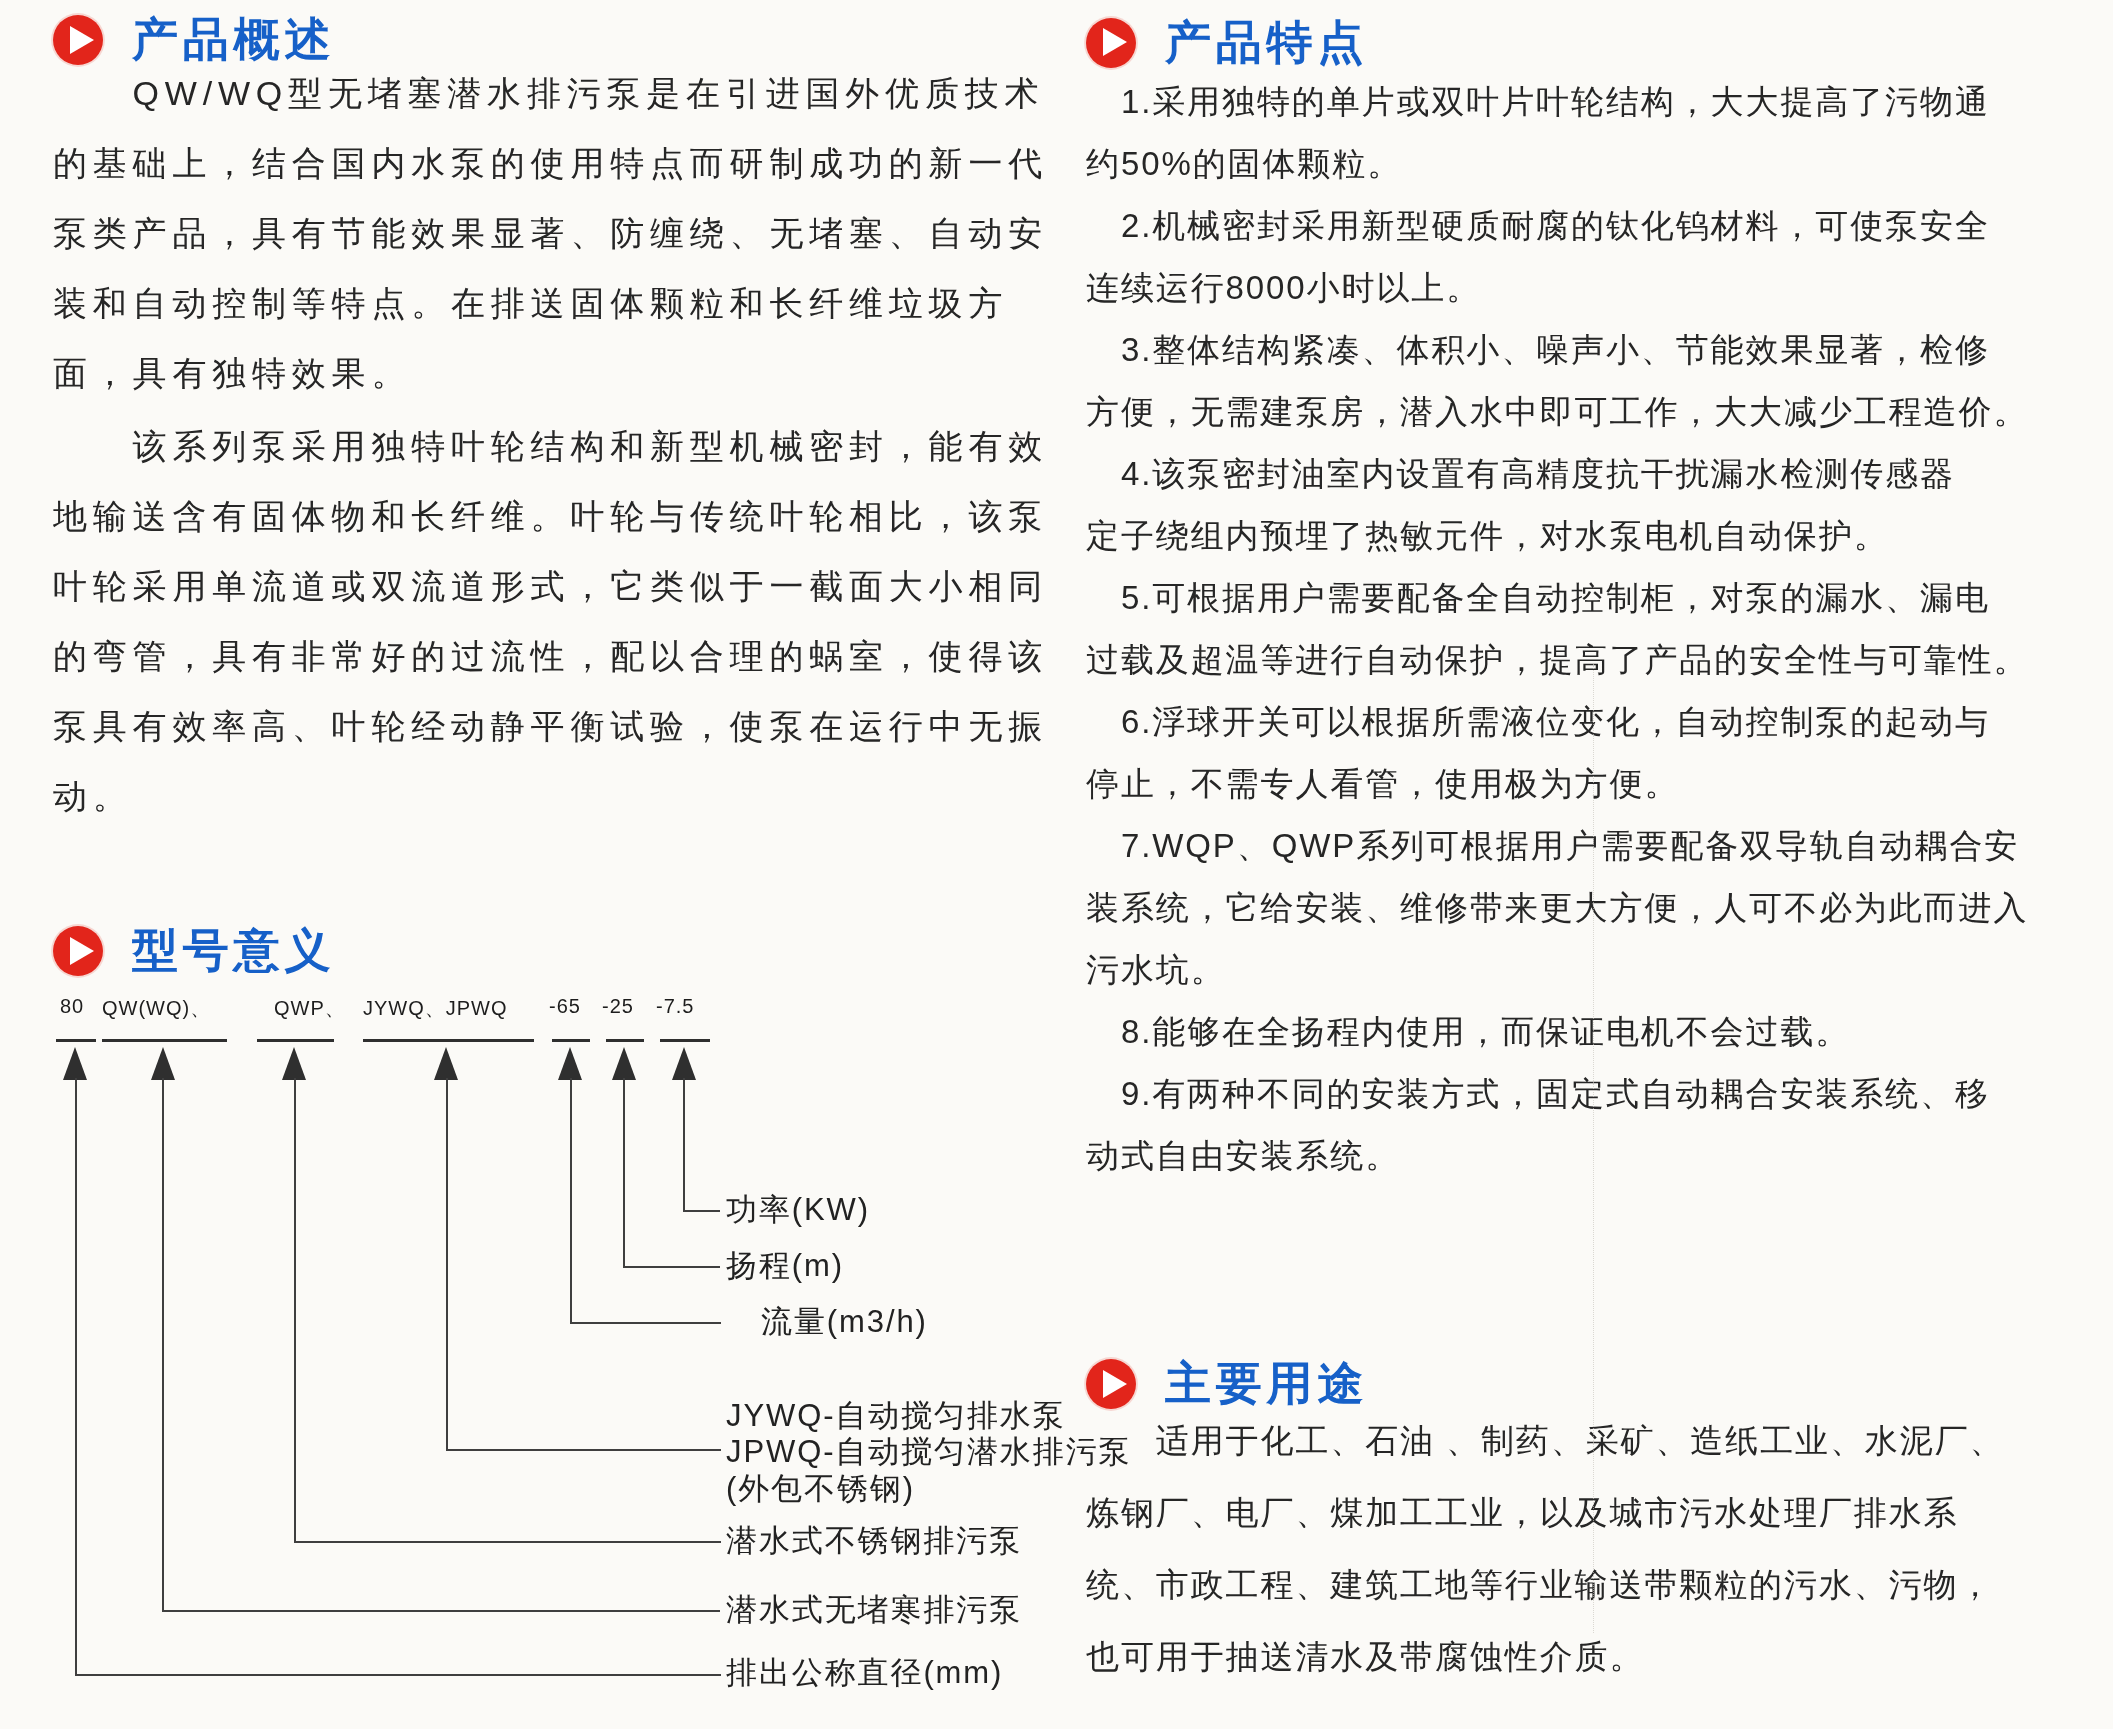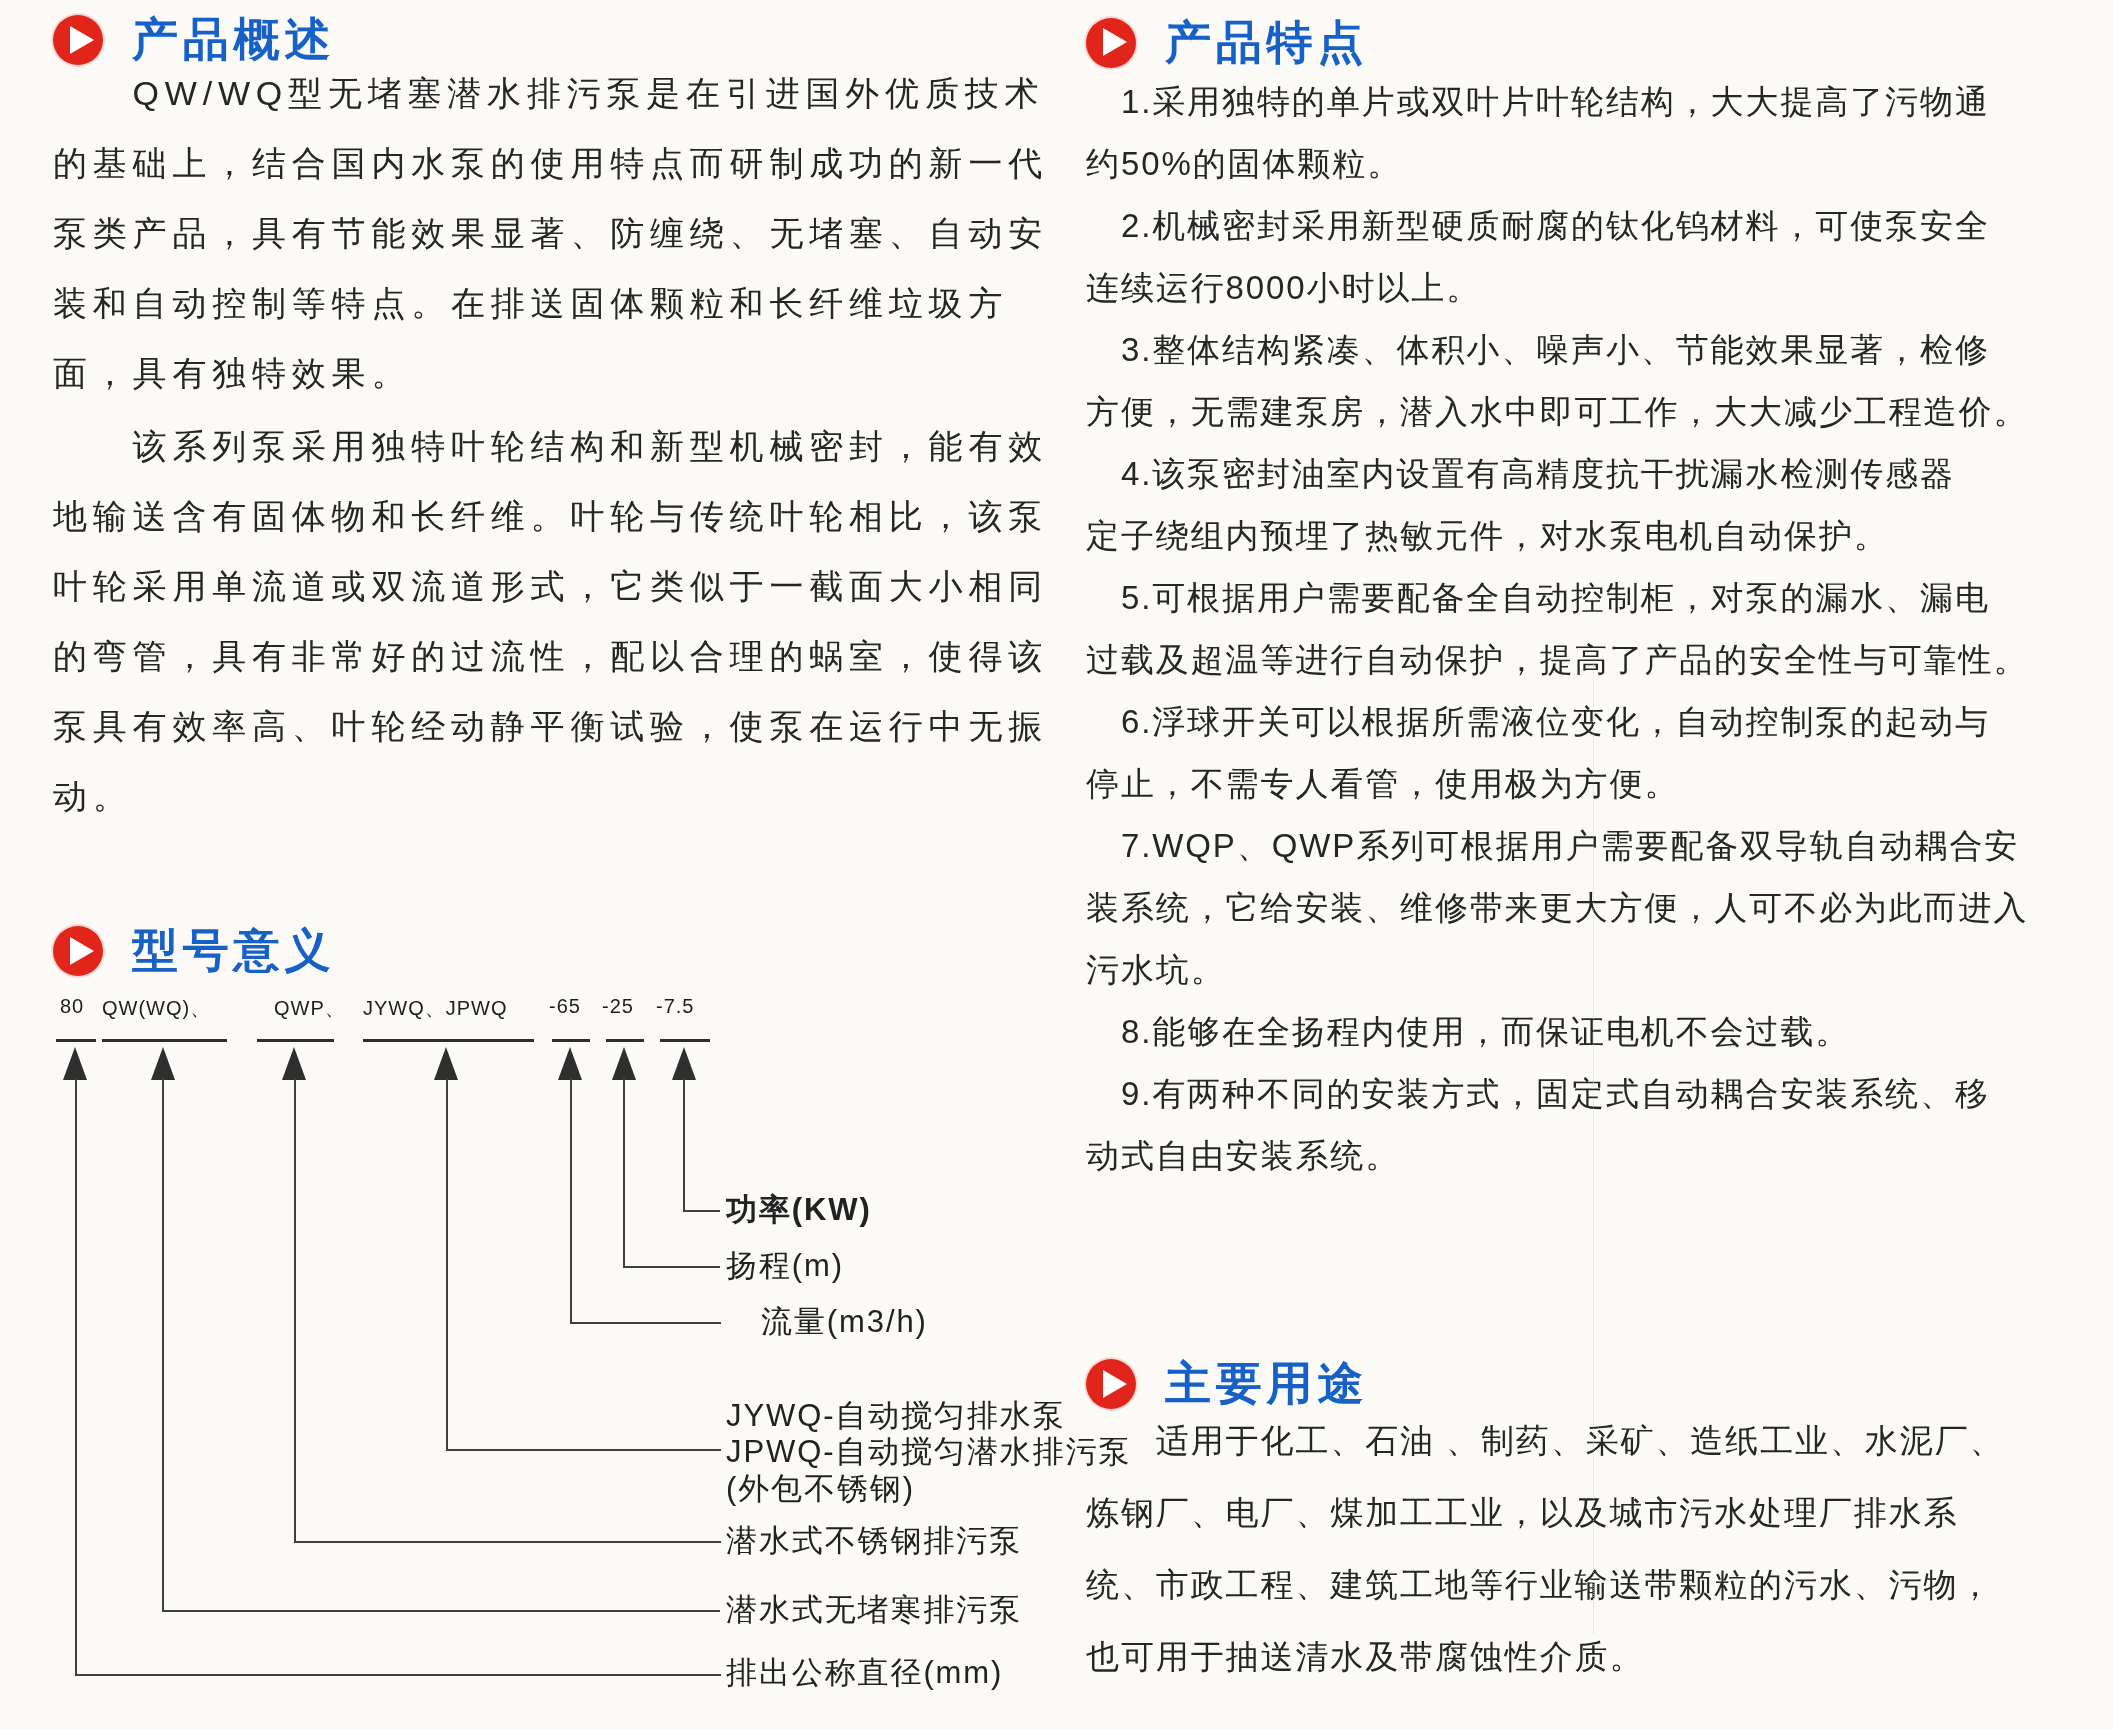--- a/index.html
+++ b/index.html
@@ -89,21 +89,21 @@
 <div class="mv" style="left:683px;height:133px;"></div>
 
 <div class="mh" style="left:683px;top:1210px;width:37px;"></div>
 <div class="mh" style="left:623px;top:1266px;width:97px;"></div>
 <div class="mh" style="left:570px;top:1322px;width:151px;"></div>
 <div class="mh" style="left:446px;top:1449px;width:275px;"></div>
 <div class="mh" style="left:294px;top:1541px;width:427px;"></div>
 <div class="mh" style="left:162px;top:1610px;width:558px;"></div>
 <div class="mh" style="left:75px;top:1674px;width:646px;"></div>
 
-<div class="mlabel" style="top:1189px;font-weight:bold;">功率(KW)</div>
+<div class="mlabel" style="top:1189px;">功率(KW)</div>
 <div class="mlabel" style="top:1245px;">扬程(m)</div>
 <div class="mlabel" style="top:1301px;margin-left:35px;">流量(m3/h)</div>
 <div class="mlabel" style="top:1395px;">JYWQ-自动搅匀排水泵</div>
 <div class="mlabel" style="top:1431px;">JPWQ-自动搅匀潜水排污泵</div>
 <div class="mlabel" style="top:1468px;">(外包不锈钢)</div>
 <div class="mlabel" style="top:1520px;">潜水式不锈钢排污泵</div>
 <div class="mlabel" style="top:1589px;">潜水式无堵寒排污泵</div>
 <div class="mlabel" style="top:1652px;">排出公称直径(mm)</div>
 
 <div class="heading" style="left:1086px;top:11.5px;">

